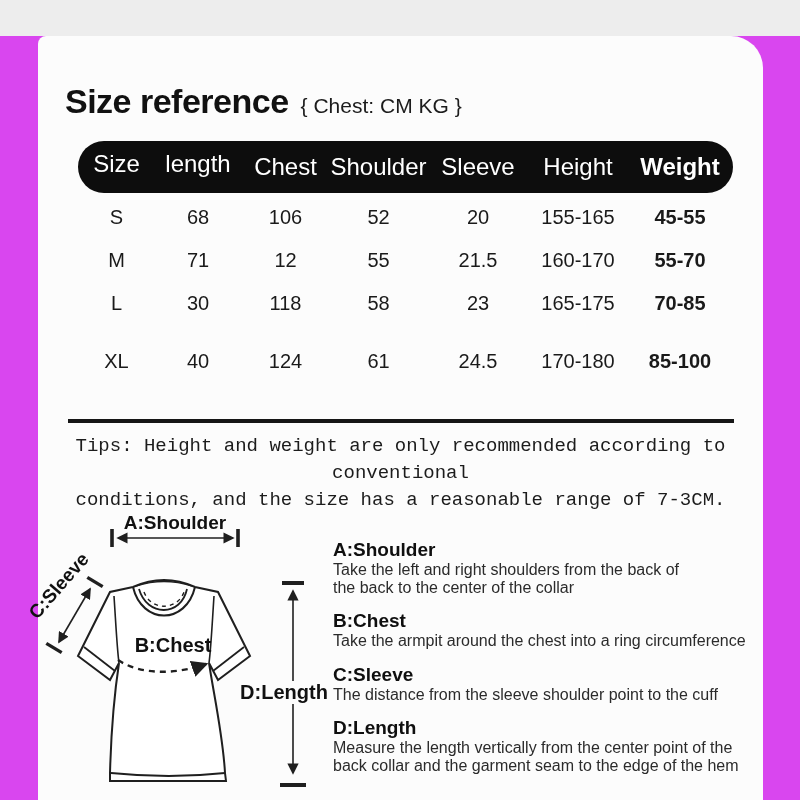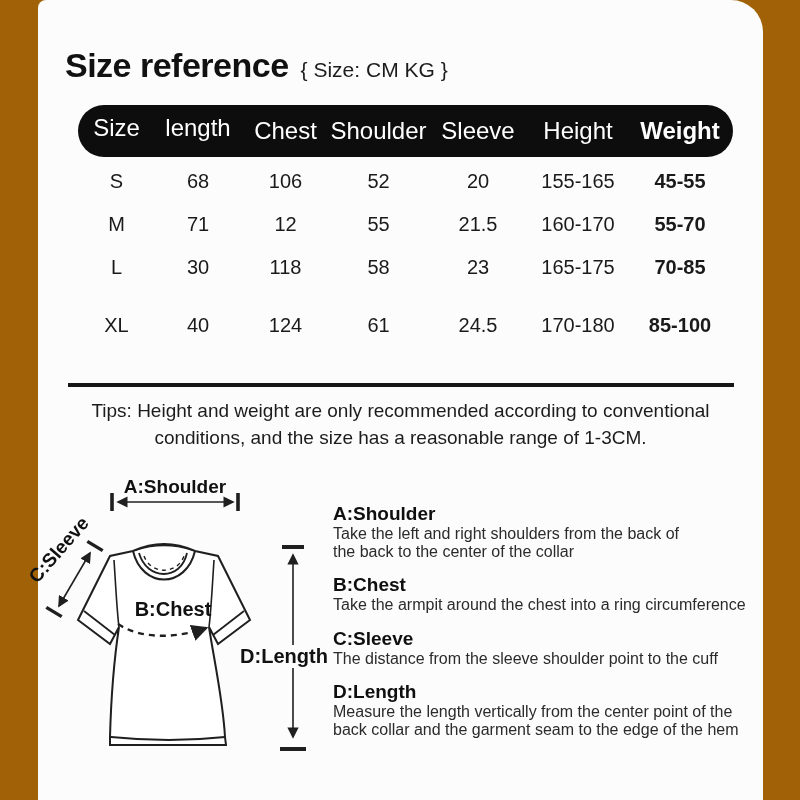--- a/index.html
+++ b/index.html
@@ -1,18 +1,18 @@
 <!DOCTYPE html>
 <html><head>
 <meta charset="utf-8">
 <style>
   * { margin:0; padding:0; box-sizing:border-box; }
   html,body { width:800px; height:800px; }
   body { font-family:"Liberation Sans", sans-serif; background:#ededed; position:relative; }
-  .page { position:absolute; inset:0; background:#a16207; overflow:hidden; }
+  .page { position:absolute; inset:0; background:#d946ef; overflow:hidden;margin-top:36px; }
   .card { position:absolute; left:38px; top:0; width:725px; height:800px;
           background:#fcfcfc; border-radius:8px 32px 0 0; }
 
   
   .title-row { position:absolute; left:27px; top:46px; display:flex; align-items:baseline; white-space:nowrap; }
   .title { font-size:34px; font-weight:bold; color:#111; letter-spacing:-0.5px; }
   .unit  { font-size:21px; color:#1c1c1c; margin-left:12px; }
 
   
   .thead { position:absolute; left:40px; top:105px; width:655px; height:52px;
@@ -20,21 +20,21 @@
   .thead .cell { color:#fff; font-size:24px; text-align:center; }
   .thead .cell.raise { transform:translateY(-3px); }
   .trow { position:absolute; left:40px; width:655px; height:43px; display:flex; align-items:center; }
   .trow .cell { font-size:20px; color:#1a1a1a; text-align:center; }
   .c0{width:77px;} .c1{width:86px;} .c2{width:89px;} .c3{width:97px;}
   .c4{width:102px;} .c5{width:98px;} .c6{width:106px;font-weight:bold;}
 
   .divider { position:absolute; left:30px; top:383px; width:666px; height:4px; background:#161616; }
 
   .tips { position:absolute; left:0; top:397px; width:725px; text-align:center;
-          font-size:19px; line-height:27px; color:#1c1c1c; }
+          font-size:19px; line-height:27px; color:#1c1c1c;font-family:Liberation Mono, monospace; }
 
   
   .diagram-svg { position:absolute; left:0; top:470px; }
   .diag-label { position:absolute; font-weight:bold; color:#111; white-space:nowrap; }
   .lbl-a { left:137px; top:476px; transform:translateX(-50%); font-size:19px; }
   .lbl-b { left:135px; top:598px; transform:translateX(-50%); font-size:20px; }
   .lbl-c { left:21px;  top:550px; transform:translate(-50%,-50%) rotate(-49deg); font-size:19px; }
   .lbl-d { left:246px; top:645px; transform:translateX(-50%); font-size:20px;
            background:#fcfcfc; padding:0 3px; }
 
@@ -45,21 +45,21 @@
   .legend-item .line { font-size:16px; color:#2b2b2b; line-height:17.5px; white-space:nowrap; }
 </style>
 </head>
 <body>
 
 <div class="page">
   <div class="card">
 
     <div class="title-row">
       <span class="title">Size reference</span>
-      <span class="unit">{ Size: CM KG }</span>
+      <span class="unit">{ Chest: CM KG }</span>
     </div>
 
     <div class="thead">
       <span class="cell c0 raise">Size</span>
       <span class="cell c1 raise">length</span>
       <span class="cell c2">Chest</span>
       <span class="cell c3">Shoulder</span>
       <span class="cell c4">Sleeve</span>
       <span class="cell c5">Height</span>
       <span class="cell c6">Weight</span>
@@ -99,21 +99,21 @@
       <span class="cell c3">61</span>
       <span class="cell c4">24.5</span>
       <span class="cell c5">170-180</span>
       <span class="cell c6">85-100</span>
     </div>
 
     <div class="divider"></div>
 
     <div class="tips">
       <div>Tips: Height and weight are only recommended according to conventional</div>
-      <div>conditions, and the size has a reasonable range of 1-3CM.</div>
+      <div>conditions, and the size has a reasonable range of 7-3CM.</div>
     </div>
 
     <svg class="diagram-svg" width="310" height="300" viewBox="38 470 310 300">
       <defs>
         <marker id="ah" viewBox="0 0 10 10" refX="8.5" refY="5" markerWidth="7" markerHeight="7" orient="auto-start-reverse">
           <path d="M0,0 L10,5 L0,10 z" fill="#1f1f1f"></path>
         </marker>
       </defs>
 
       <g stroke="#1f1f1f">

